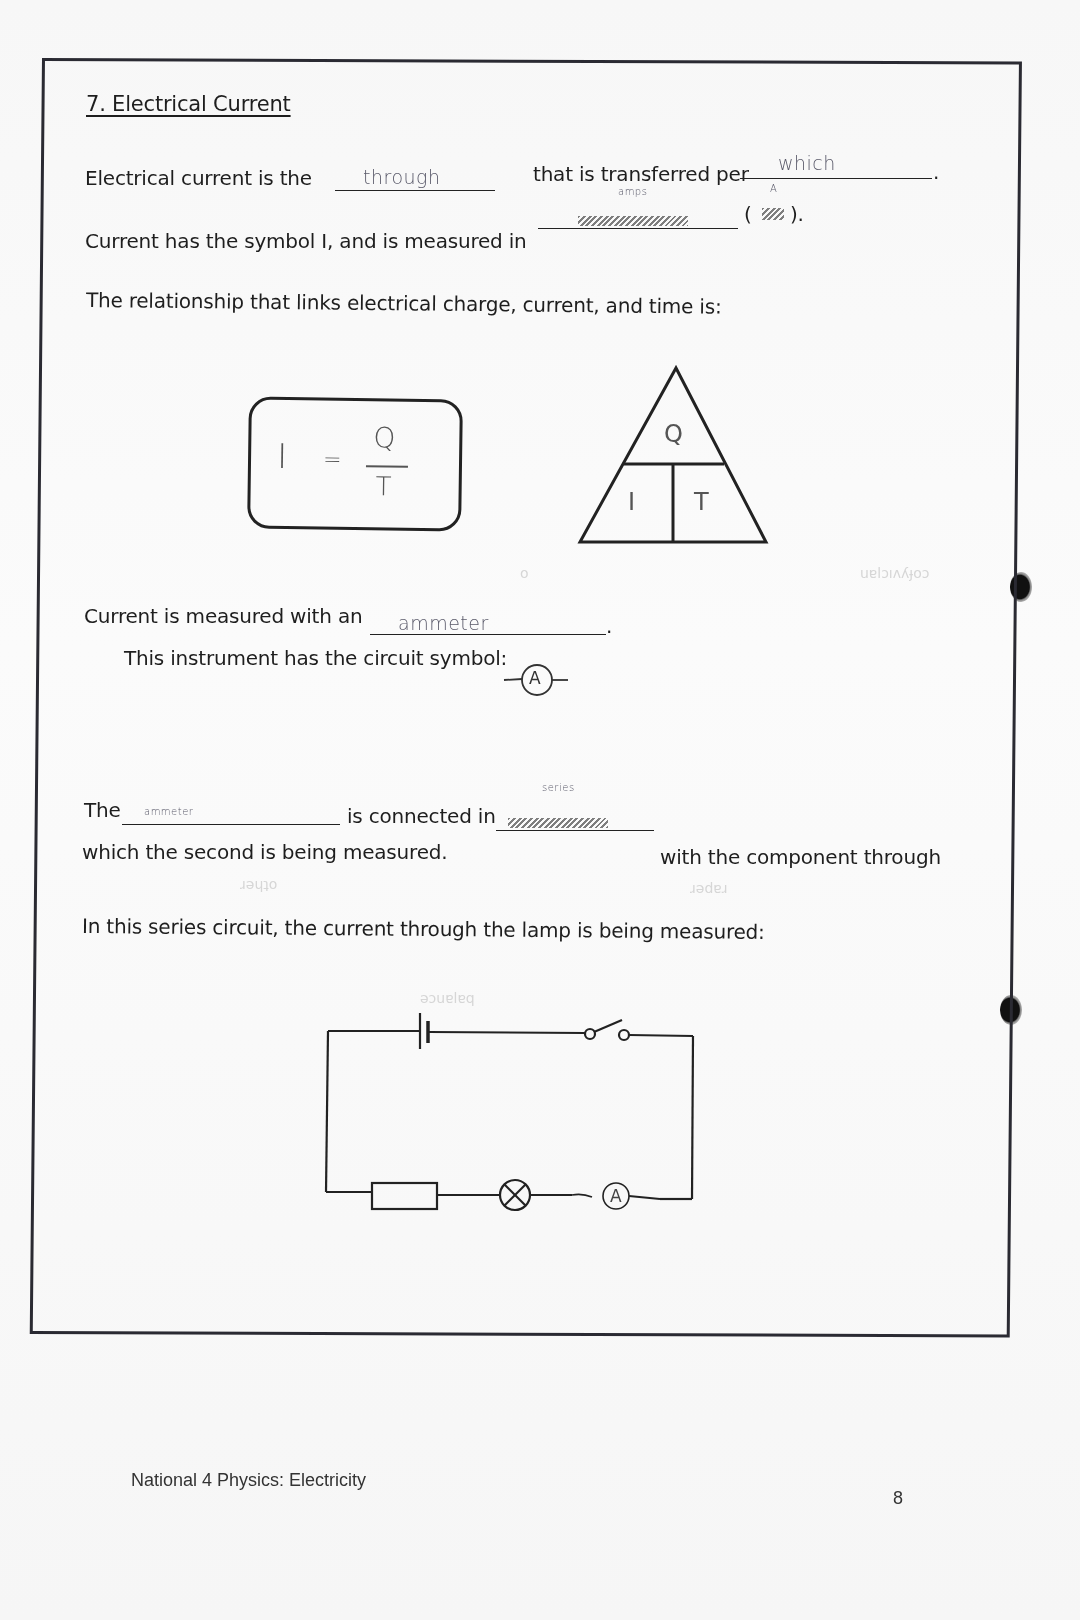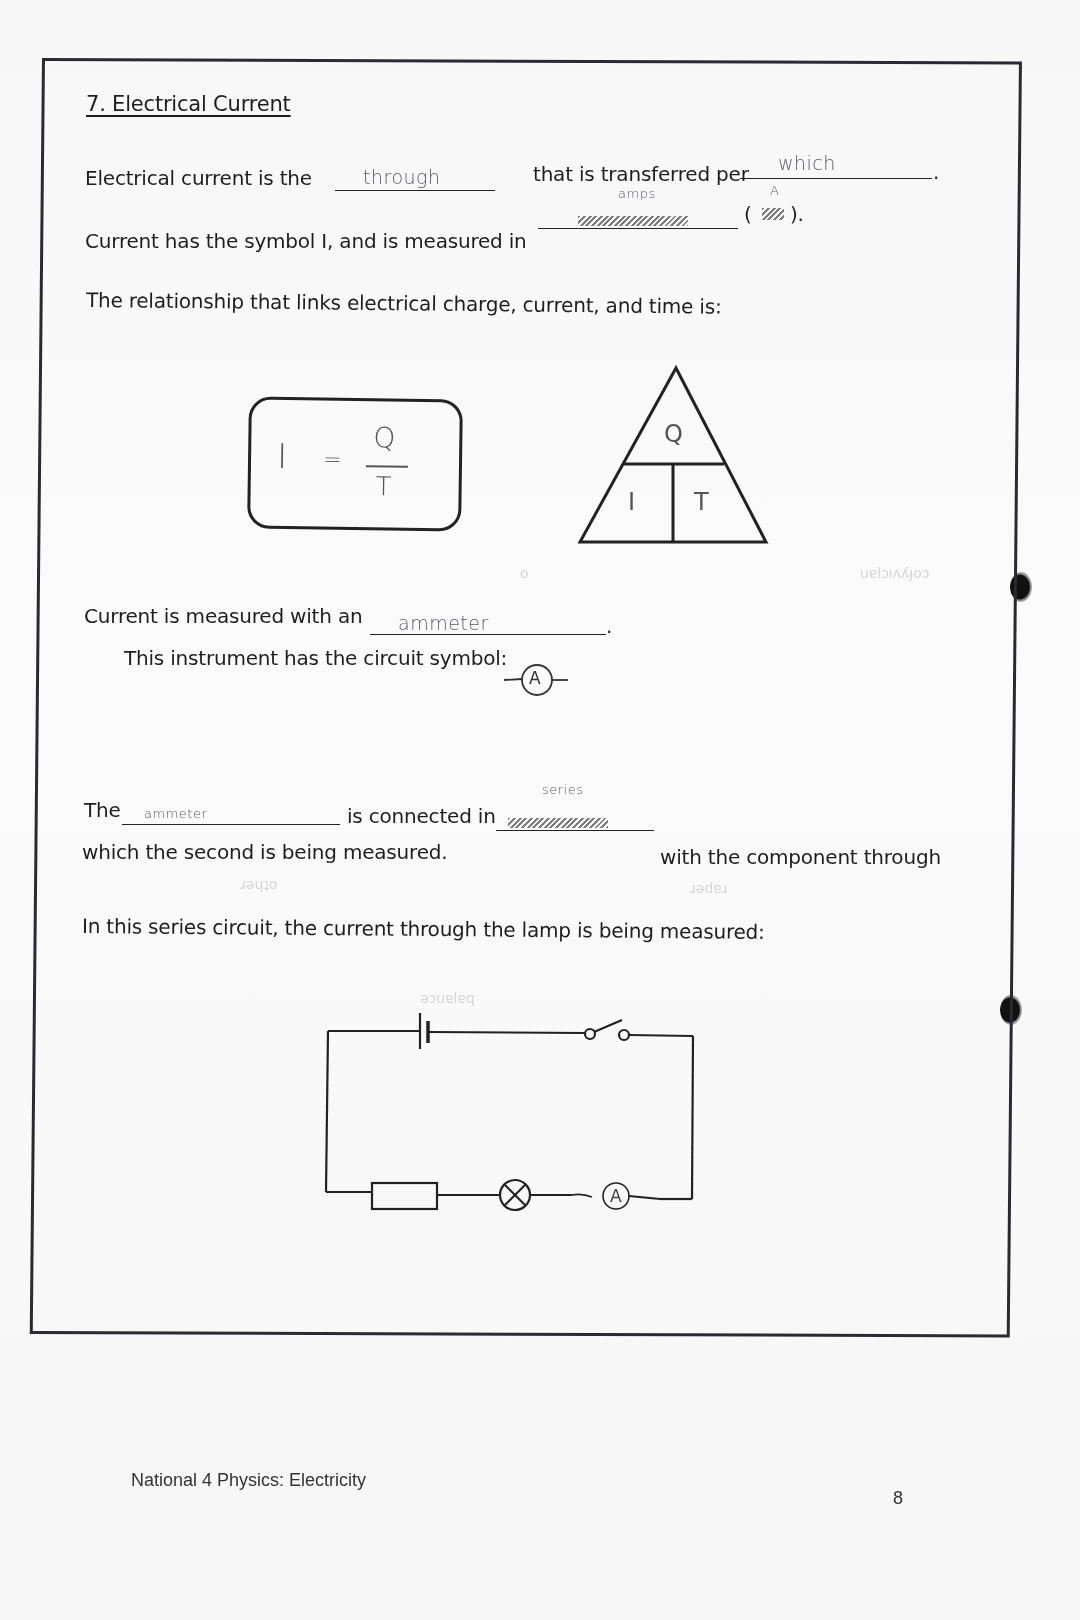--- a/index.html
+++ b/index.html
@@ -21,21 +21,21 @@
     }
     .txt {
       position: absolute; font-size: 20px; letter-spacing: -0.2px; white-space: nowrap;
       color: #1e1e1e;
     }
     .title { font-size: 21px; text-decoration: underline; text-underline-offset: 4px; }
     .hand {
       position: absolute; font-family: "DejaVu Sans", sans-serif; color: #5a5a6a;
       font-size: 19px; letter-spacing: 0.5px; font-weight: 300;
     }
-    .hand-small { font-size: 13px; }
+    .hand-small { font-size: 10px; }
     .scribble {
       position: absolute; height: 10px; bottom: 2px;
       background: repeating-linear-gradient(135deg, #555 0 2px, transparent 2px 4px);
       opacity: 0.75;
     }
     .formula-box {
       position: absolute; left: 248px; top: 398px; width: 208px; height: 126px;
       border: 3px solid #222; border-radius: 22px; transform: rotate(0.8deg);
     }
     .formula-box .sym { position: absolute; font-size: 34px; color: #555; font-weight: 300; }

